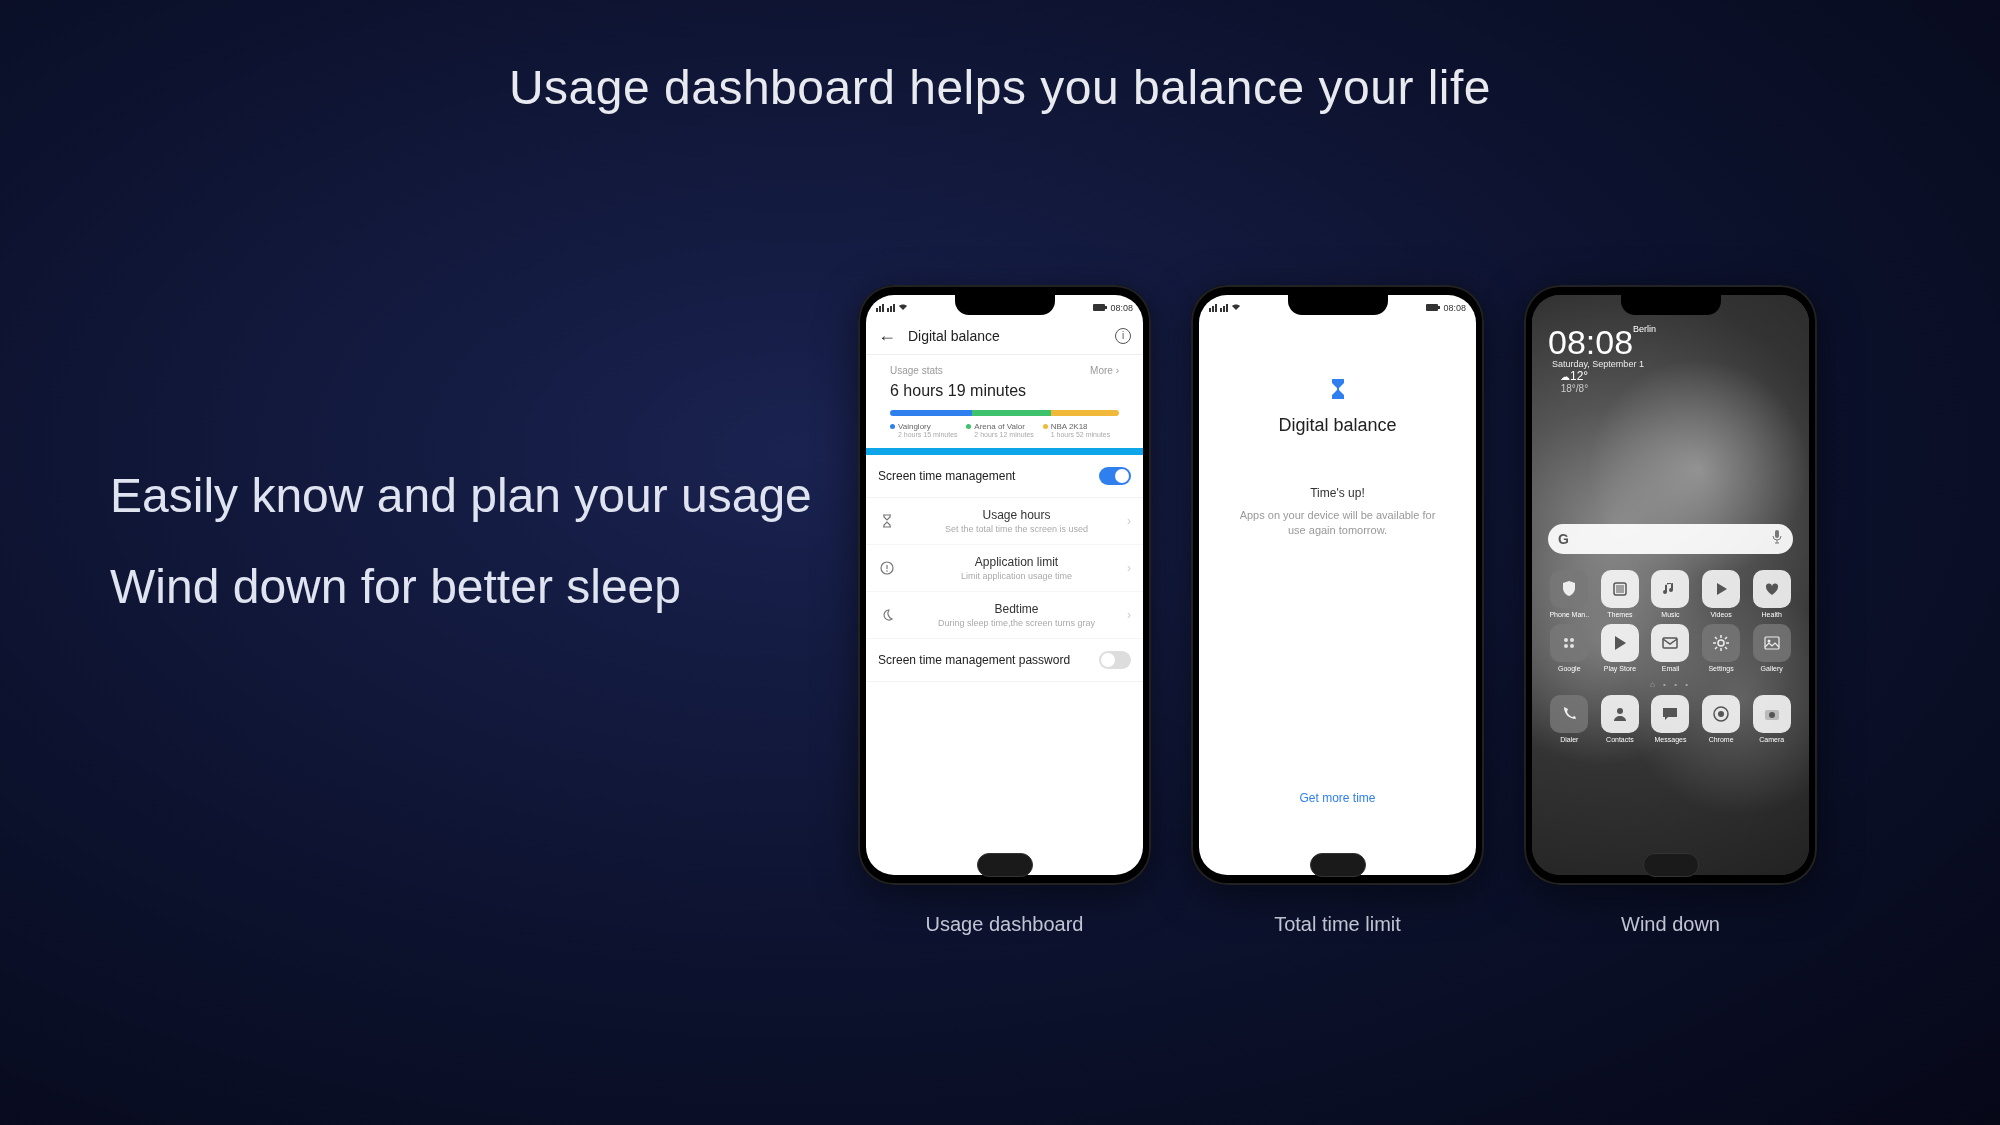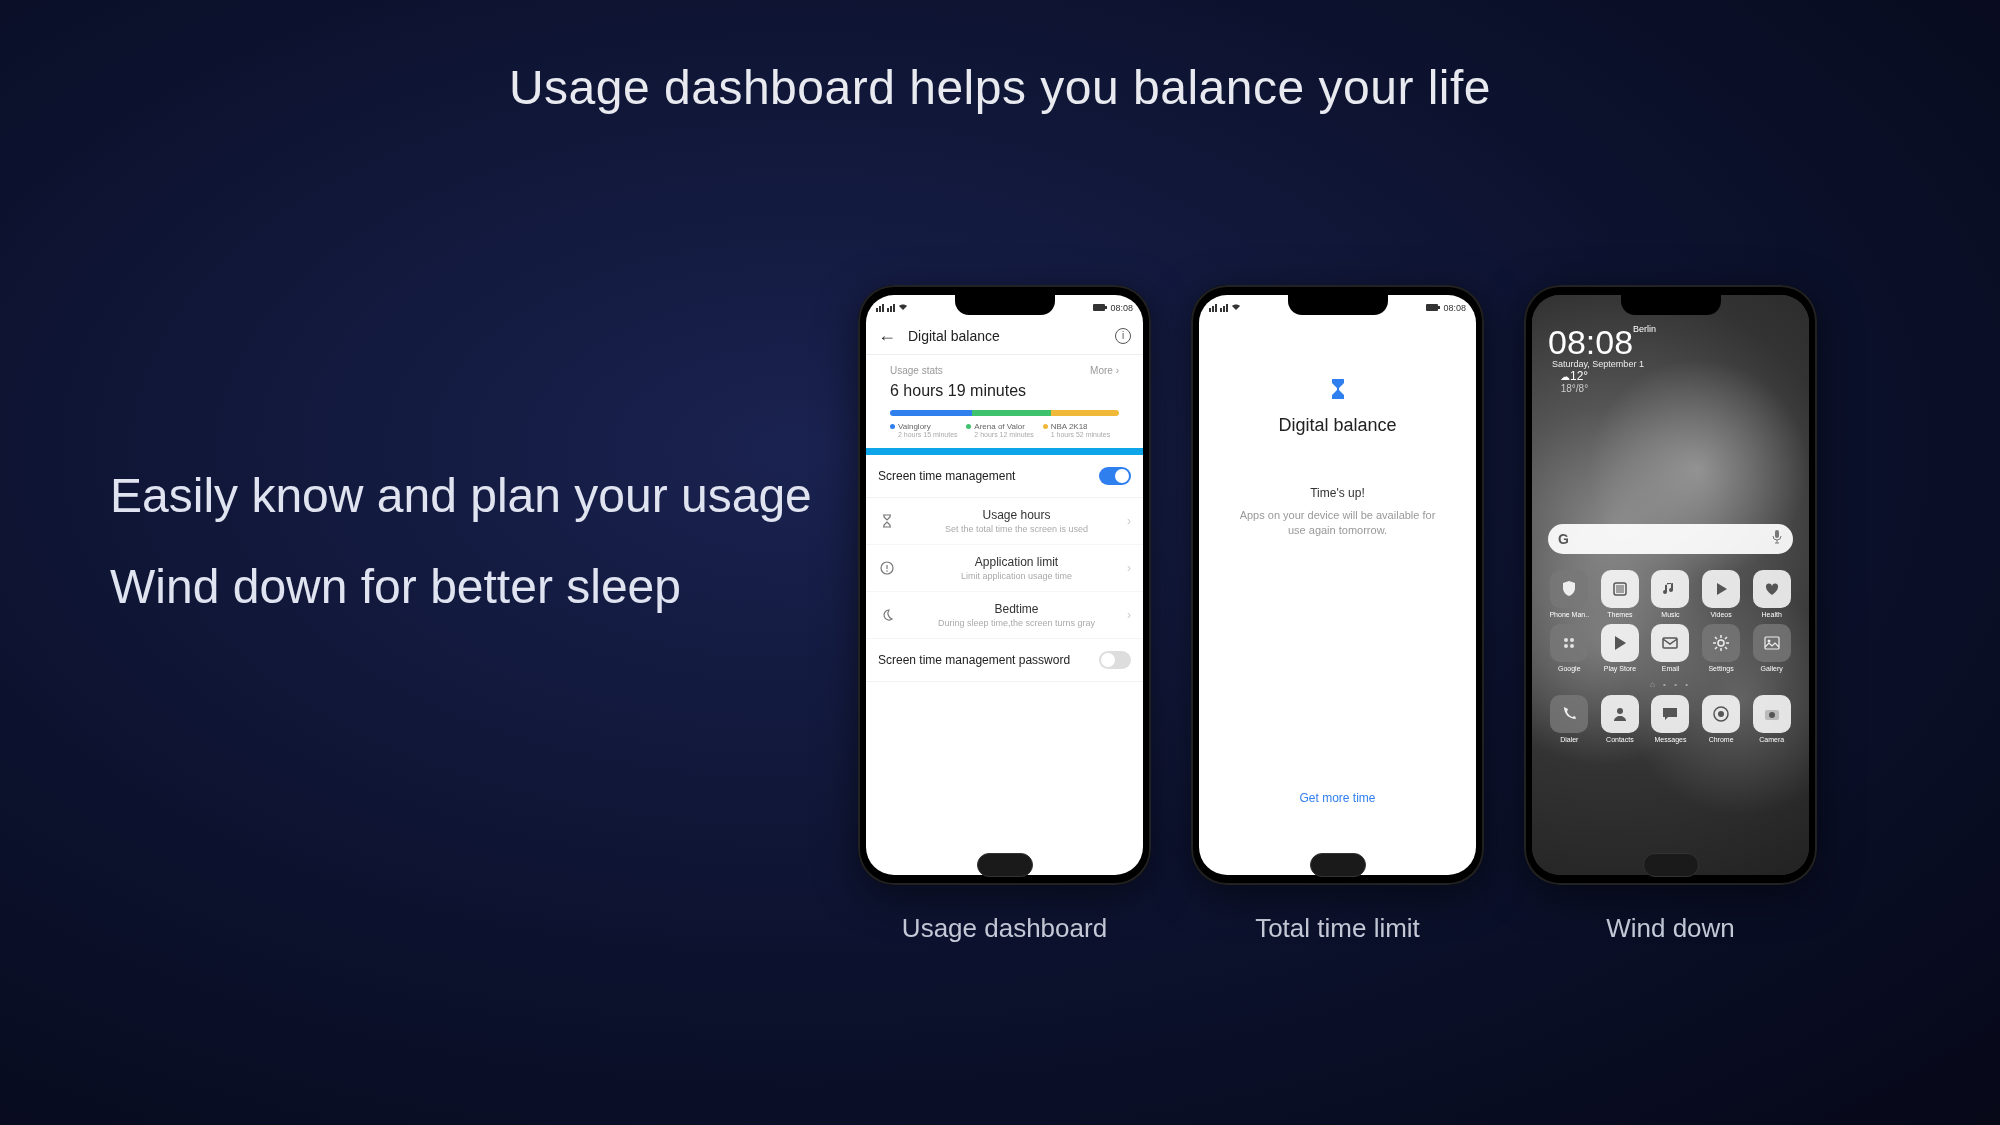--- a/index.html
+++ b/index.html
@@ -40,21 +40,21 @@
   display: flex;
   gap: 40px;
 }
 .phone-col {
   display: flex;
   flex-direction: column;
   align-items: center;
 }
 .phone-caption {
   margin-top: 28px;
-  font-size: 26px;
+  font-size: 20px;
   font-weight: 300;
   color: #c8ccda;
 }
 .phone {
   width: 293px;
   height: 600px;
   background: #000;
   border-radius: 36px;
   padding: 10px 8px;
   box-shadow: 0 10px 40px rgba(0,0,0,0.5), inset 0 0 0 2px #222;

